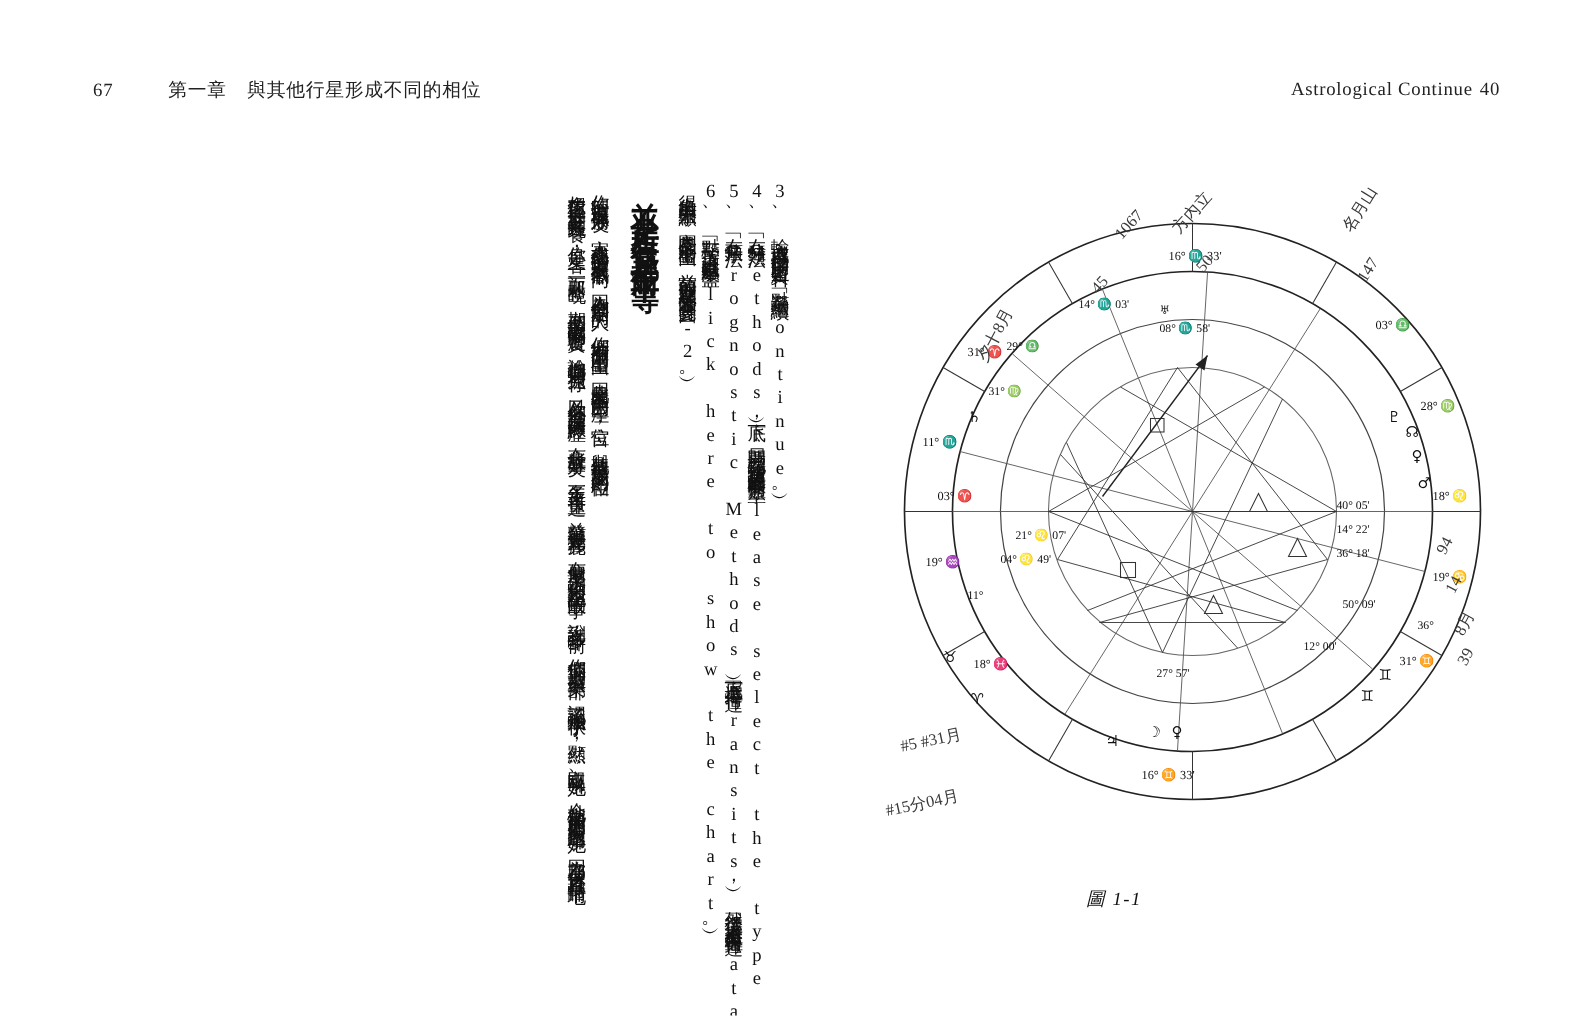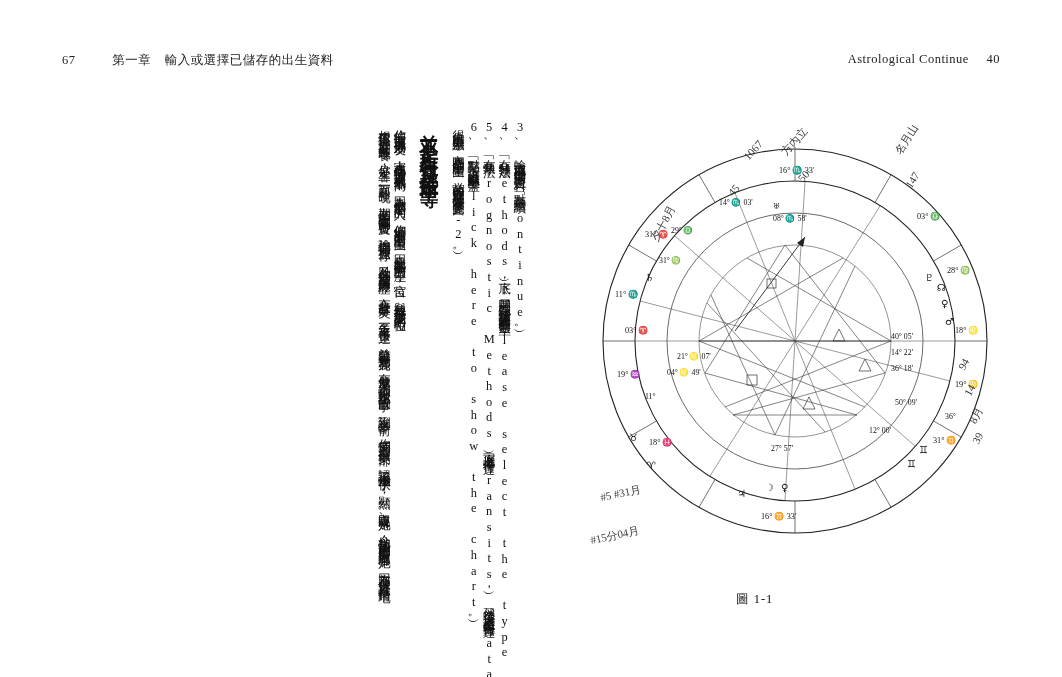--- a/index.html
+++ b/index.html
@@ -15,21 +15,21 @@
 
   
   .head{
     position:absolute;top:52px;font-size:12.5px;letter-spacing:.5px;
     color:#222;white-space:nowrap;
   }
   .head-left{left:62px;}
   .head-left .folio{margin-right:14px;}
   .head-left .chap{margin-right:10px;margin-left:19px;}
   .head-right{right:62px;}
-  .head-right .folio{margin-left:14px;}
+  .head-right .folio{margin-left:1px;}
 
   
   .vtext{
     position:absolute;
     top:120px;
     left:56px;
     width:470px;
     height:520px;
     display:flex;
     flex-direction:row-reverse;
@@ -56,40 +56,40 @@
     margin-left:14px;
     margin-right:10px;
   }
 
   
   .chartwrap{
     position:absolute;
     left:560px;top:96px;width:470px;height:540px;
   }
   .fig-caption{
-    position:absolute;left:176px;top:495px;
-    font-size:12.5px;letter-spacing:1px;
+    position:absolute;left:164px;top:495px;
+    font-size:12.5px;letter-spacing:1px;font-style:italic;
   }
   .hand{
     position:absolute;
     font-family:"Liberation Serif", serif;
     font-size:11px;color:#3a3a3a;
     white-space:nowrap;
   }
   svg{display:block;}
 </style>
 </head>
 <body>
 
 <div class="page">
 
   <div class="head head-left">
     <span class="folio">67</span>
     <span class="chap">第一章</span>
-    <span>輸入或選擇已儲存的出生資料</span>
+    <span>與其他行星形成不同的相位</span>
   </div>
   <div class="head head-right">
     <span>Astrological Continue</span>
     <span class="folio">40</span>
   </div>
 
   <div class="vtext">
     <div class="vline">3、輸入或選擇已儲存的出生資料，點選「繼續」（Continue）。</div>
     <div class="vline">4、在「分類法」（Methods）底下，展開標記為「請選擇想要的星盤類型」（Please select the type of chart you want）的下拉式功能表。</div>
     <div class="vline">5、在「預示法」（Prognostic Methods）底下選擇「行運」（Transits），然後選擇「本命星盤與行運」（Natal Chart and Transits）。</div>

